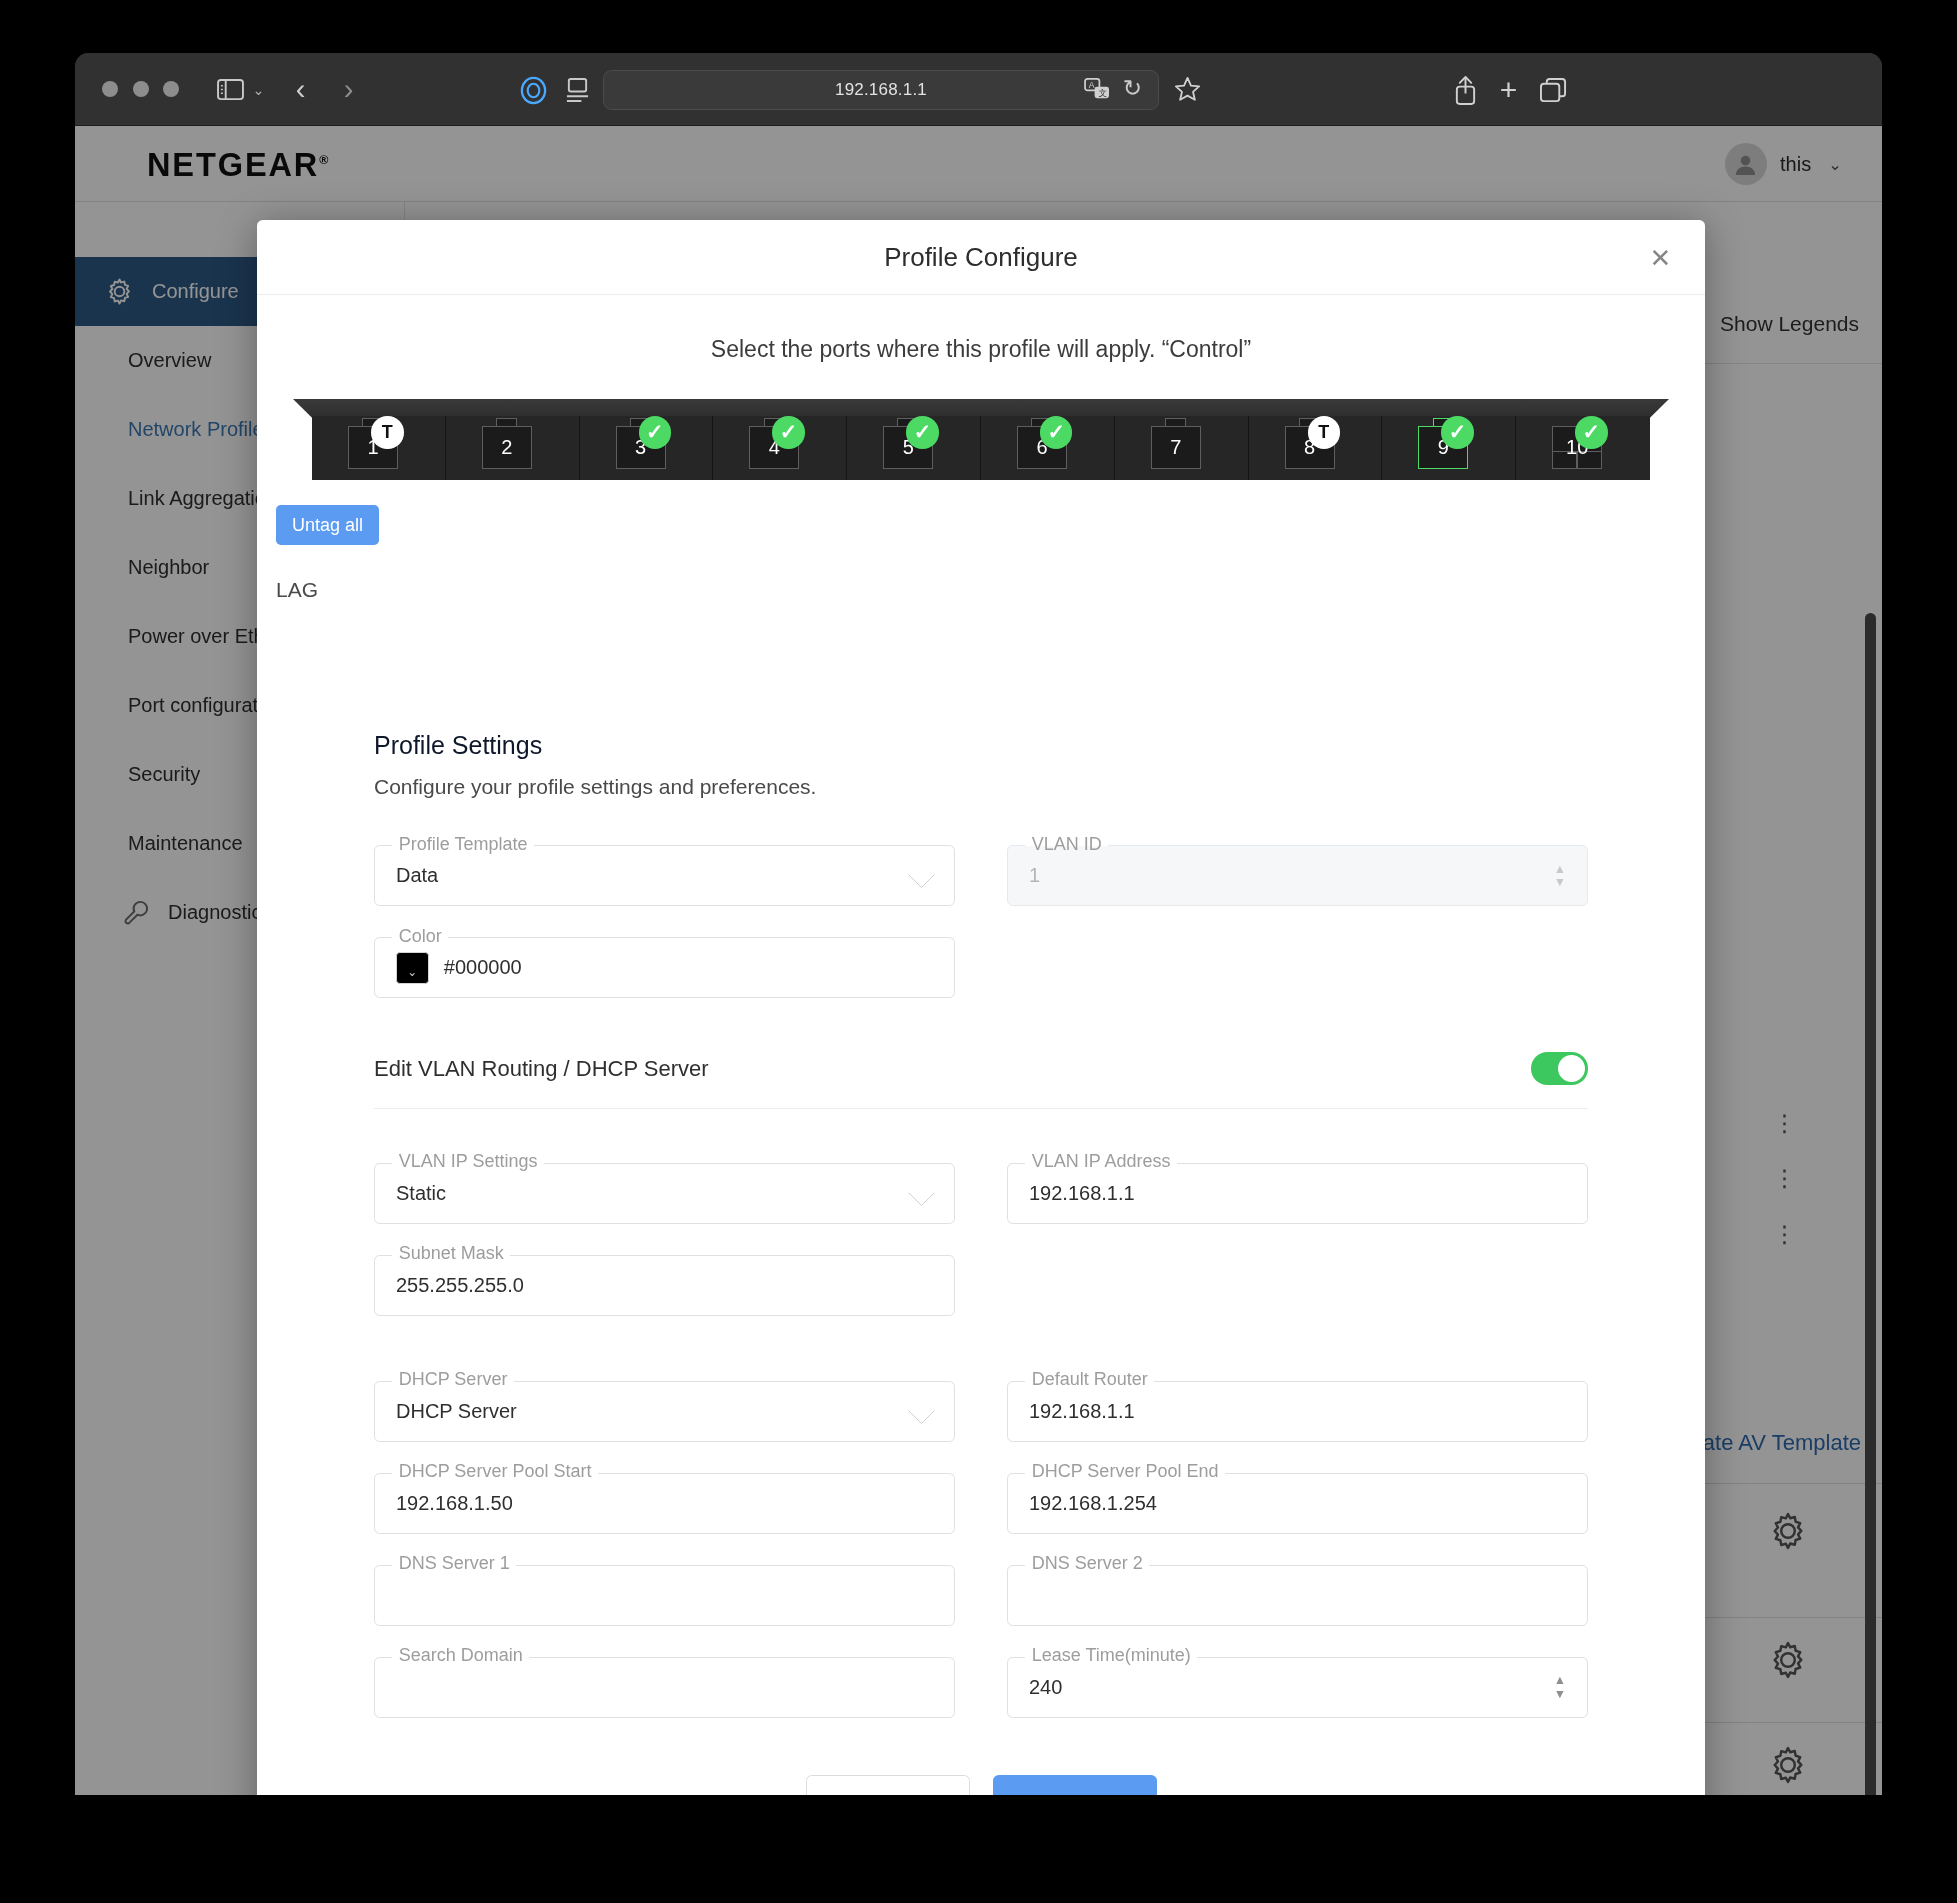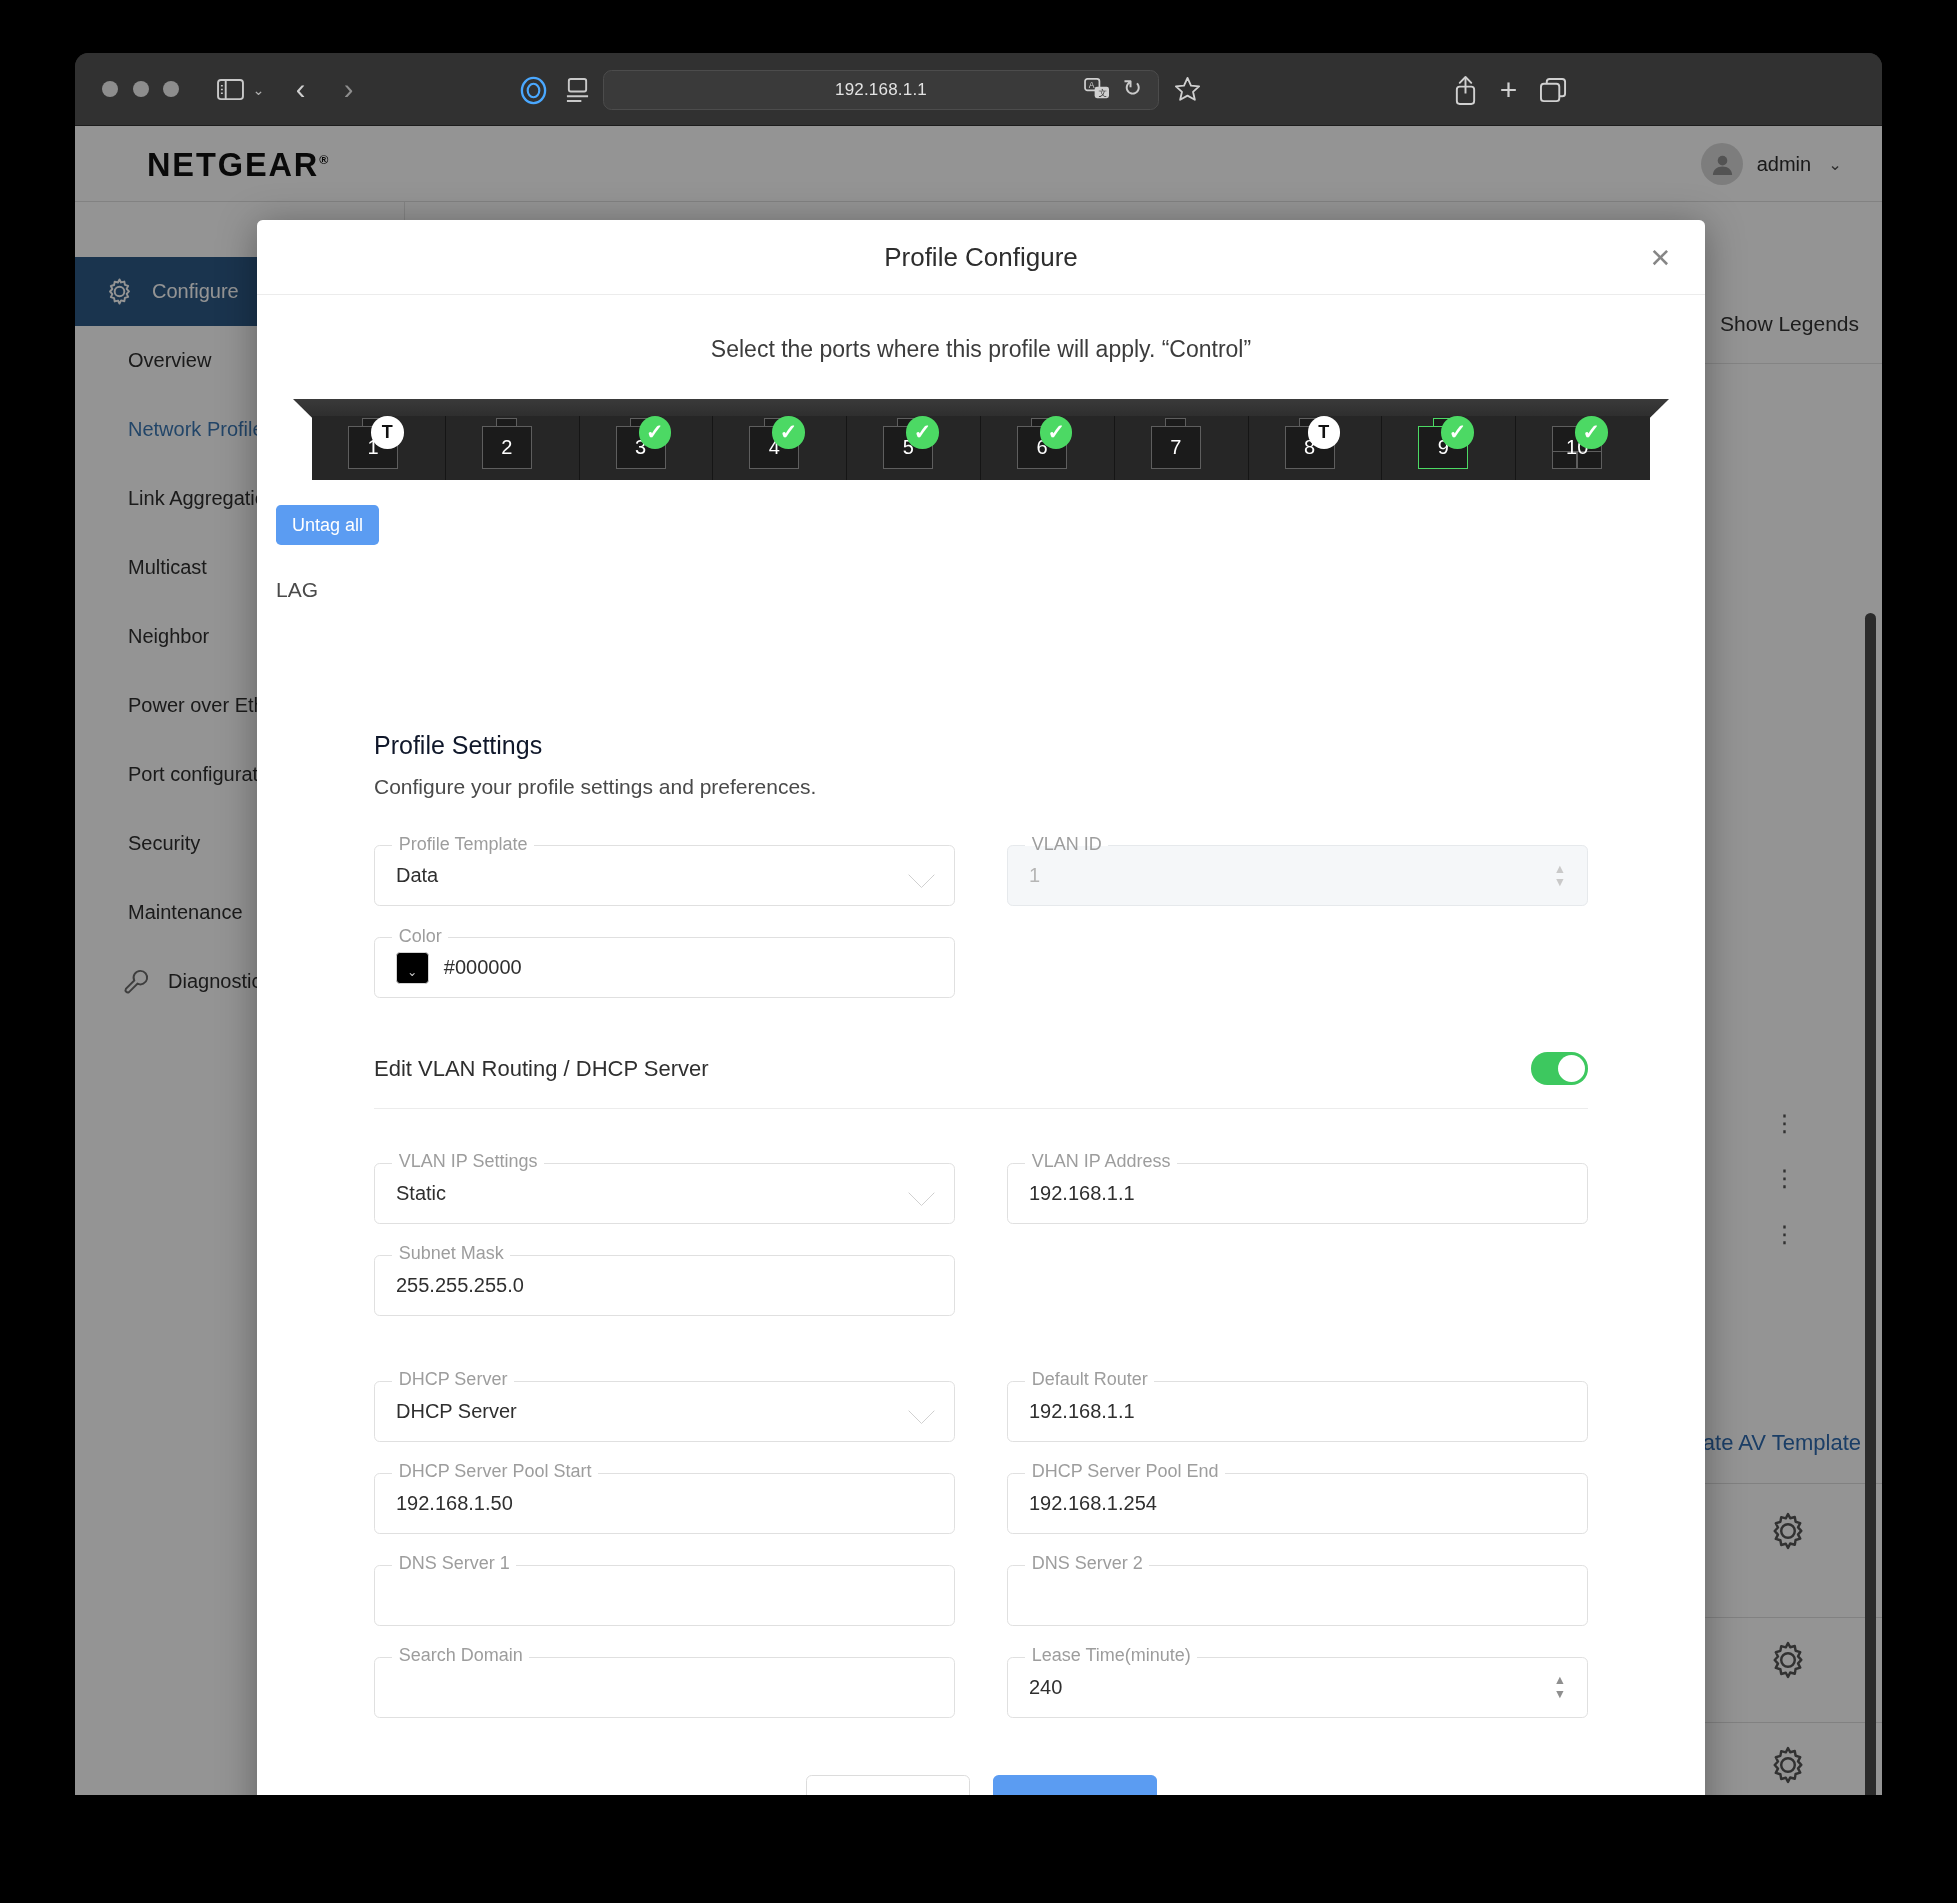--- a/index.html
+++ b/index.html
@@ -465,21 +465,21 @@
       <div id="netgear-logo">
         <span>NETGEAR</span><sup>®</sup>
       </div>
       <div id="admin-area">
         <div id="avatar">
           <svg width="25" height="25" viewBox="0 0 26 26">
               <circle cx="13" cy="9" r="5" fill="#8f8f8f"></circle>
               <path d="M3 24c0-5.5 4.5-9 10-9s10 3.5 10 9z" fill="#8f8f8f"></path>
             </svg>
         </div>
-        <span id="admin-label">admin</span>
+        <span id="admin-label">this</span>
         <span id="admin-chevron">⌄</span>
       </div>
     </div>
 
     <div id="sidebar">
       <div id="sidebar-spacer"></div>
       <div class="sb-section">
         <span>
           <svg width="27" height="27" viewBox="0 0 28 28">
               <circle cx="14" cy="14" r="5" fill="none" stroke="#fff" stroke-width="2"></circle>
@@ -491,23 +491,20 @@
       <div class="sb-item">
           <span>Overview</span>
         </div>
       <div class="sb-item active">
           <span>Network Profile</span>
         </div>
       <div class="sb-item">
           <span>Link Aggregation</span>
         </div>
       <div class="sb-item">
-          <span>Multicast</span>
-        </div>
-      <div class="sb-item">
           <span>Neighbor</span>
         </div>
       <div class="sb-item">
           <span>Power over Ethernet</span>
         </div>
       <div class="sb-item">
           <span>Port configuration</span>
         </div>
       <div class="sb-item">
           <span>Security</span>

